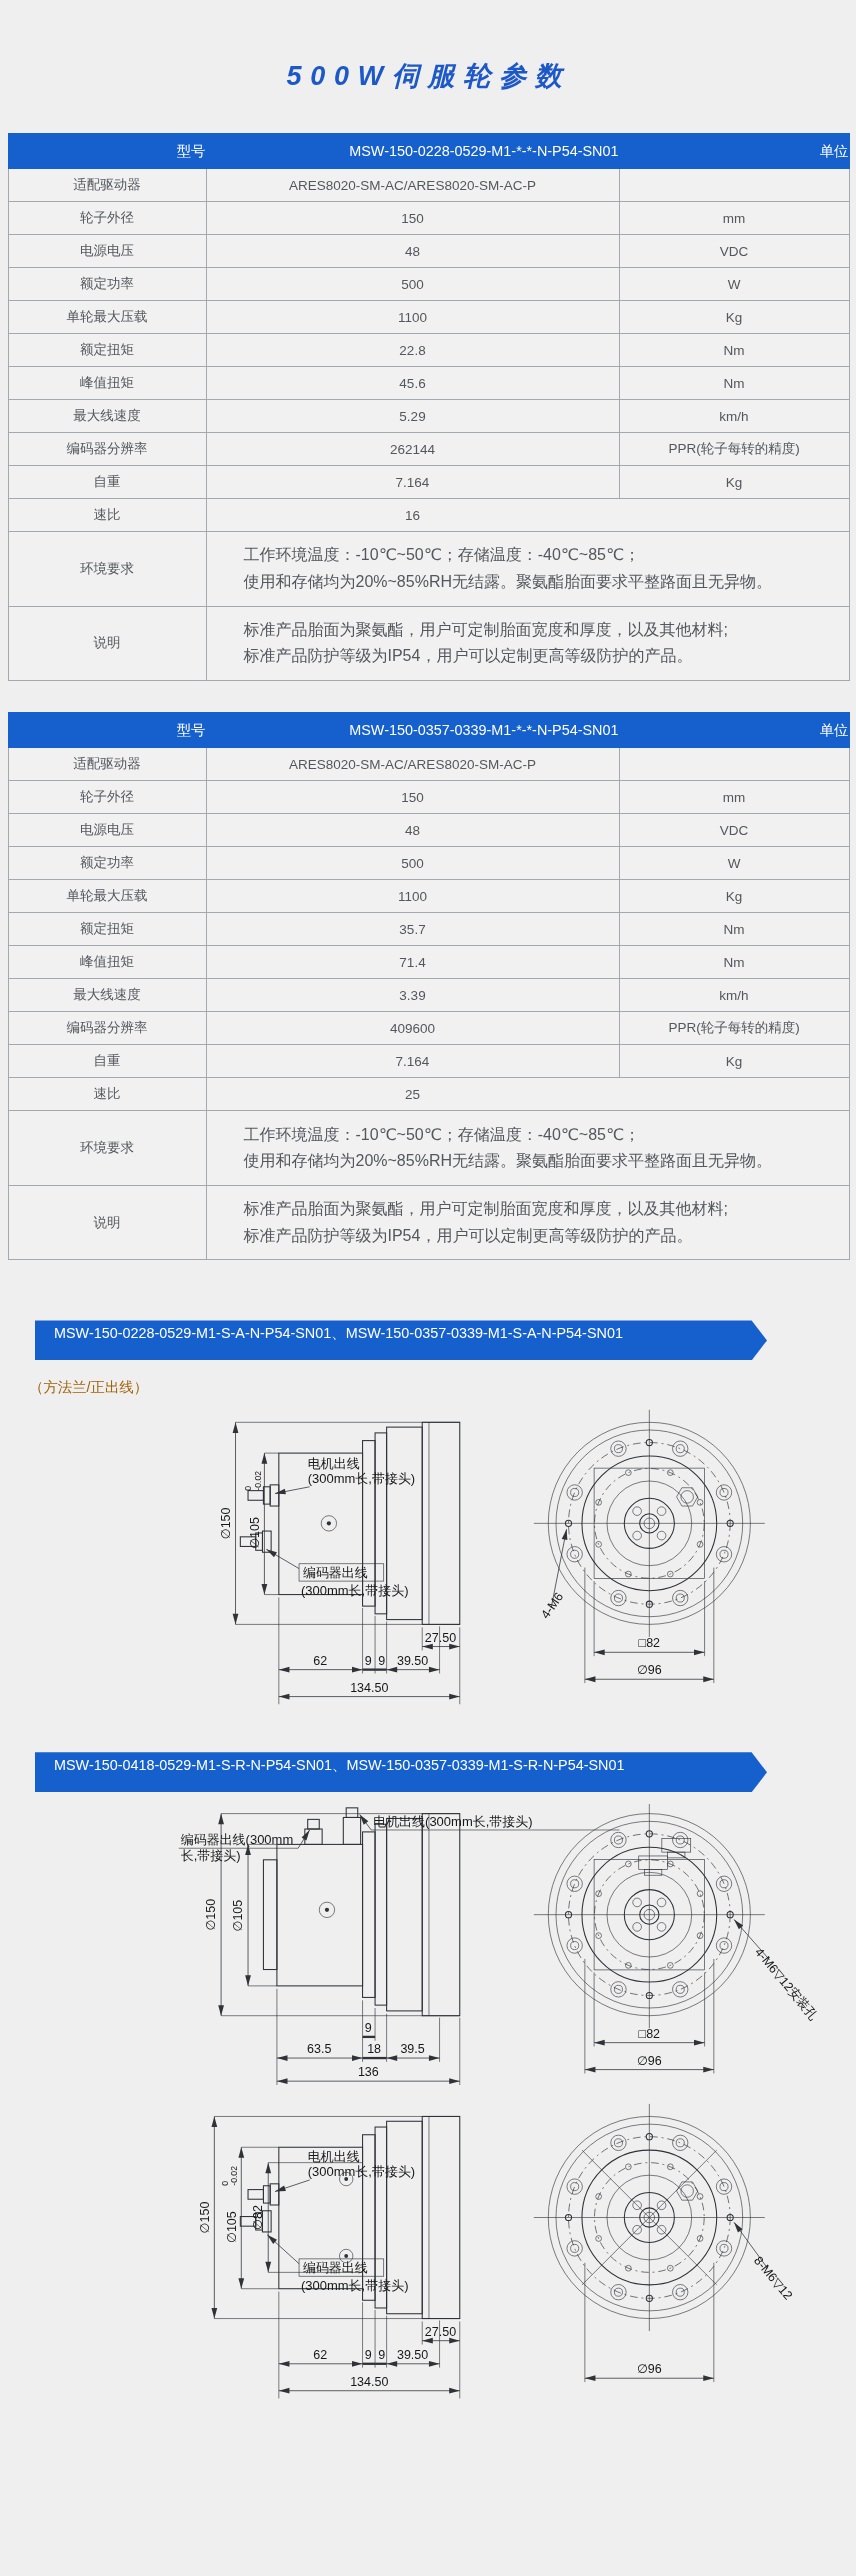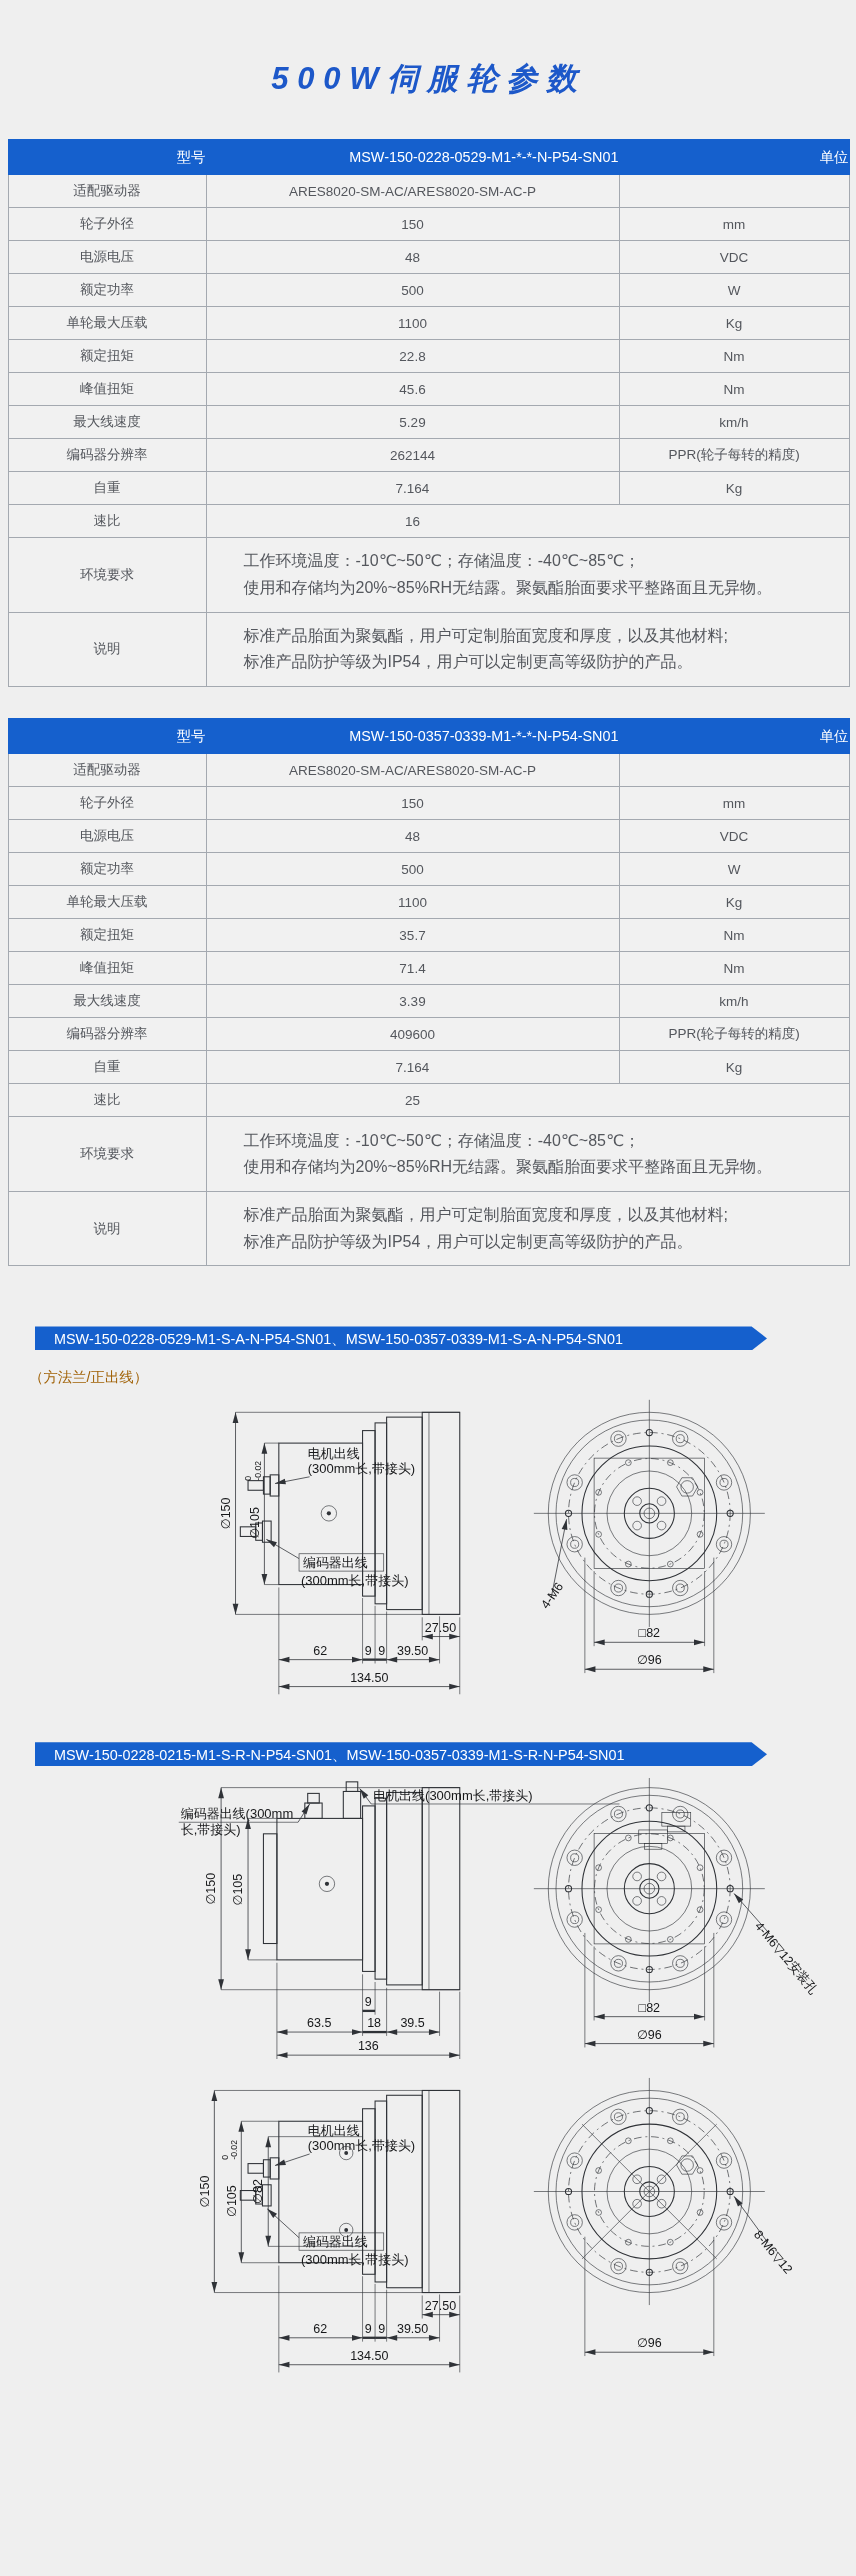--- a/index.html
+++ b/index.html
@@ -1,29 +1,29 @@
 <!DOCTYPE html>
 <html><head>
 <meta charset="utf-8">
 <style>
   html,body{margin:0;padding:0;background:#ededed;font-family:"Liberation Sans","DejaVu Sans",sans-serif;}
   .page{width:857px;height:2576px;margin:0 auto;background:#efefef;overflow:hidden;position:relative;}
-  .big-title{margin:0;text-align:center;font-style:italic;font-weight:bold;font-size:31px;
+  .big-title{margin:0;text-align:center;font-style:italic;font-weight:bold;font-size:27px;
              letter-spacing:8.7px;color:#1d58c9;}
   #t-params{padding-top:58px;padding-bottom:39px;}
   #t-dims{padding-top:37px;padding-bottom:0;}
   table.spec{width:841px;margin:0 auto;border-collapse:collapse;border:1.9px solid #5d636b;background:#f1f1f1;table-layout:fixed;}
   table.spec td{border:1px solid #a4a9b0;height:32px;text-align:center;font-size:13.5px;color:#54575d;padding:0;overflow:hidden;}
   table.spec col.c1{width:198px} table.spec col.c2{width:413px} table.spec col.c3{width:230px}
   table.spec tr.hd td{background:#1560cd;border-color:#1560cd;color:#ffffff;font-size:14.4px;height:34px;text-align:right;}
   table.spec td.merged{padding-right:230px;}
   table.spec tr.tall td{height:62px;}
   table.spec td.longtext{text-align:left;padding:5.8px 9.6px 5.8px 37px;white-space:pre-line;line-height:1.65;font-size:16px;}
   #spec-table-2{margin-top:31px;}
-  .banner{width:732px;height:24px;margin-left:35px;background:#1560cd;color:#fff;font-size:14.4px;
+  .banner{width:732px;height:40px;margin-left:35px;background:#1560cd;color:#fff;font-size:14.4px;
           line-height:27px;padding-left:19px;box-sizing:border-box;
           clip-path:polygon(0 0,calc(100% - 15.4px) 0,100% 50%,calc(100% - 15.4px) 100%,0 100%);}
   #banner-1{margin-top:60px;} #banner-2{margin-top:40px;} #banner-3{margin-top:17.3px;}
   .subtitle{margin:17.3px 0 0 29px;font-size:14.4px;color:#a16207;}
   svg.drawing{display:block;margin:7.7px 0 0 19px;}
   svg .ln{stroke:#2f3237;stroke-width:1.1;fill:none}
   svg .tn{stroke:#2f3237;stroke-width:0.65;fill:none}
   svg .dm{stroke:#2f3237;stroke-width:0.8;fill:none}
   svg .dm2{stroke:#2f3237;stroke-width:2.4;fill:none}
   svg .ds{stroke:#2f3237;stroke-width:0.7;fill:none;stroke-dasharray:8 4 2 4}
@@ -314,21 +314,21 @@
       <text class="t" transform="translate(549,224) rotate(-55)">4-M6</text>
       <path class="tn" d="M597.6,184 V262 M712.4,184 V262"></path>
       <line class="dm" x1="597.6" y1="258" x2="712.4" y2="258" marker-start="url(#aS1)" marker-end="url(#aE1)"></line>
       <text class="t" x="655" y="253" text-anchor="middle">□82</text>
       <path class="tn" d="M588,170 V290 M722,170 V290"></path>
       <line class="dm" x1="588" y1="286" x2="722" y2="286" marker-start="url(#aS1)" marker-end="url(#aE1)"></line>
       <text class="t" x="655" y="281" text-anchor="middle">∅96</text>
     </g>
   </svg>
 
-  <div class="banner" id="banner-2">MSW-150-0228-0215-M1-S-R-N-P54-SN01、MSW-150-0357-0339-M1-S-R-N-P54-SN01</div>
+  <div class="banner" id="banner-2">MSW-150-0418-0529-M1-S-R-N-P54-SN01、MSW-150-0357-0339-M1-S-R-N-P54-SN01</div>
 
   <svg class="drawing" width="818" height="289" viewBox="0 0 850 300">
     <defs>
       <marker id="aE2" markerUnits="userSpaceOnUse" markerWidth="13" markerHeight="9" refX="11.5" refY="4" orient="auto">
           <path d="M11.5,4 L0.5,1 L0.5,7 Z" fill="#2f3237"></path>
         </marker>
       <marker id="aS2" markerUnits="userSpaceOnUse" markerWidth="13" markerHeight="9" refX="0.5" refY="4" orient="auto">
           <path d="M0.5,4 L11.5,1 L11.5,7 Z" fill="#2f3237"></path>
         </marker>
     </defs>

